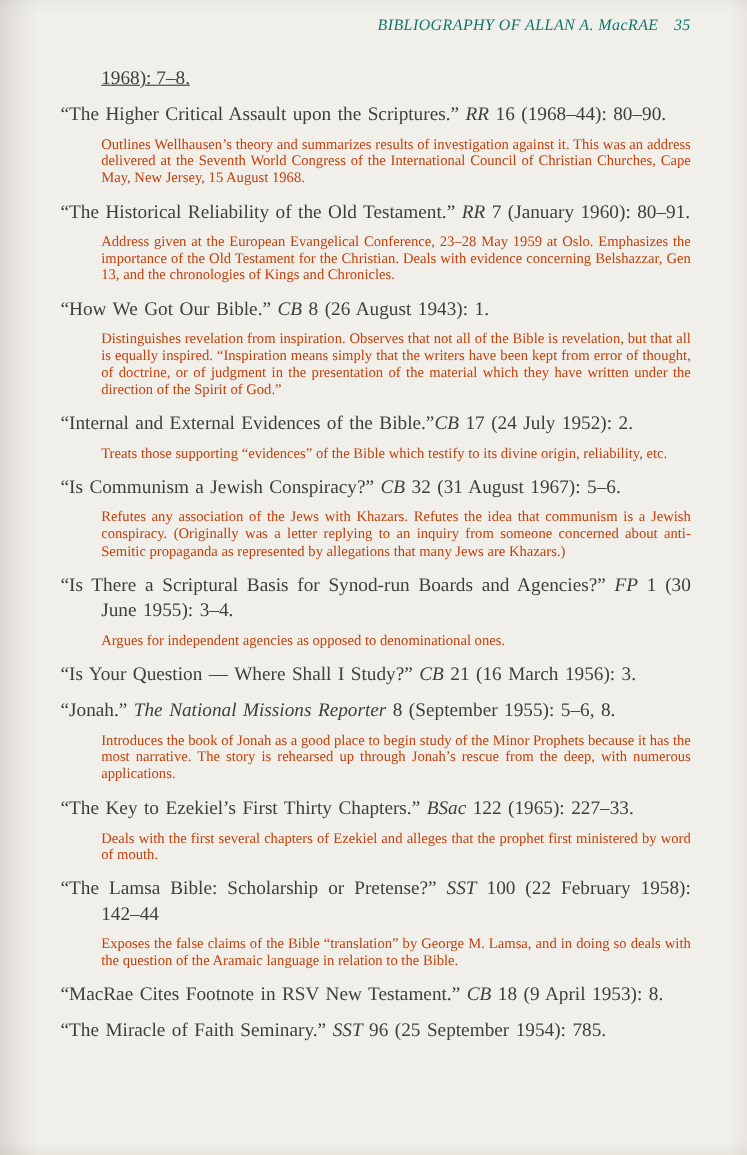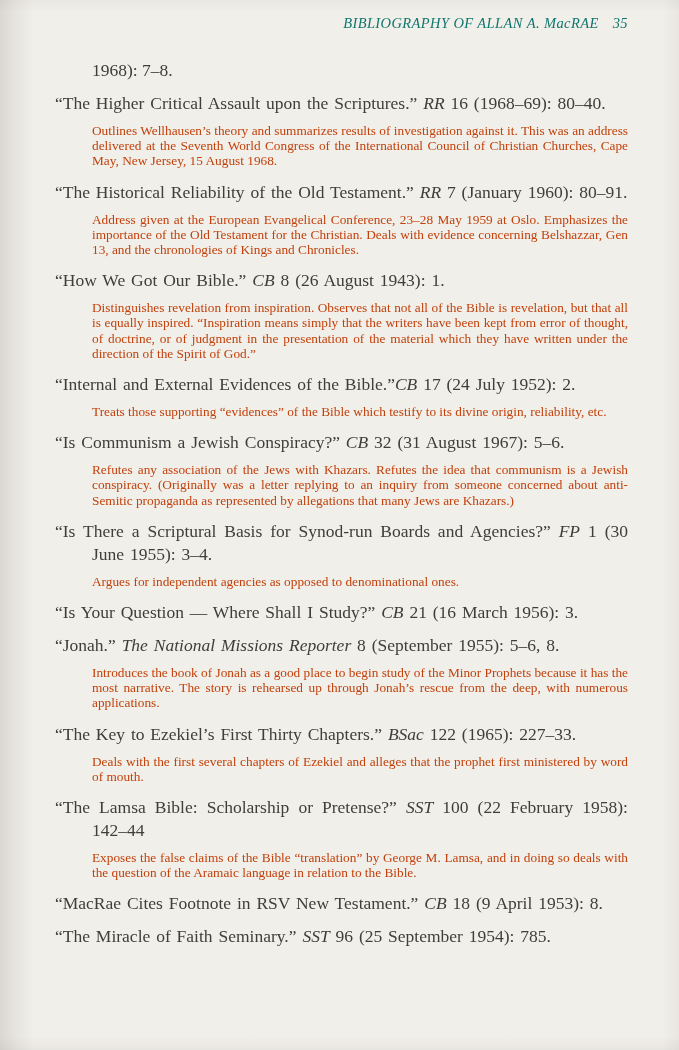--- a/index.html
+++ b/index.html
@@ -34,20 +34,21 @@
     white-space: nowrap;
   }
   .running-head .pageno {
     margin-left: 14px;
     font-style: italic;
   }
   .carryover {
     margin: 27px 0 0 37px;
     font-size: 17.5px;
     line-height: 23px;
+    text-decoration: underline;
   }
   .entry {
     margin: 10px 0 0 0;
     padding-left: 37px;
     text-indent: -37px;
     font-size: 17.5px;
     line-height: 23px;
     text-align: justify;
     word-spacing: 1.5px;
   }
@@ -64,21 +65,21 @@
 </style>
 </head>
 <body>
 
 <main class="page">
 
   <div class="running-head"><em><span>BIBLIOGRAPHY OF ALLAN A. MacRAE</span><span class="pageno">35</span></em></div>
 
   <p class="carryover">1968): 7–8.</p>
 
-  <p class="entry"><span>“The Higher Critical Assault upon the Scriptures.” </span><em>RR</em><span> 16 (1968–69): 80–40.</span></p>
+  <p class="entry"><span>“The Higher Critical Assault upon the Scriptures.” </span><em>RR</em><span> 16 (1968–44): 80–90.</span></p>
   <p class="annotation">Outlines Wellhausen’s theory and summarizes results of investigation against it. This was an address delivered at the Seventh World Congress of the International Council of Christian Churches, Cape May, New Jersey, 15 August 1968.</p>
 
   <p class="entry"><span>“The Historical Reliability of the Old Testament.” </span><em>RR</em><span> 7 (January 1960): 80–91.</span></p>
   <p class="annotation">Address given at the European Evangelical Conference, 23–28 May 1959 at Oslo. Emphasizes the importance of the Old Testament for the Christian. Deals with evidence concerning Belshazzar, Gen 13, and the chronologies of Kings and Chronicles.</p>
 
   <p class="entry"><span>“How We Got Our Bible.” </span><em>CB</em><span> 8 (26 August 1943): 1.</span></p>
   <p class="annotation">Distinguishes revelation from inspiration. Observes that not all of the Bible is revelation, but that all is equally inspired. “Inspiration means simply that the writers have been kept from error of thought, of doctrine, or of judgment in the presentation of the material which they have written under the direction of the Spirit of God.”</p>
 
   <p class="entry"><span>“Internal and External Evidences of the Bible.”</span><em>CB</em><span> 17 (24 July 1952): 2.</span></p>
   <p class="annotation">Treats those supporting “evidences” of the Bible which testify to its divine origin, reliability, etc.</p>

